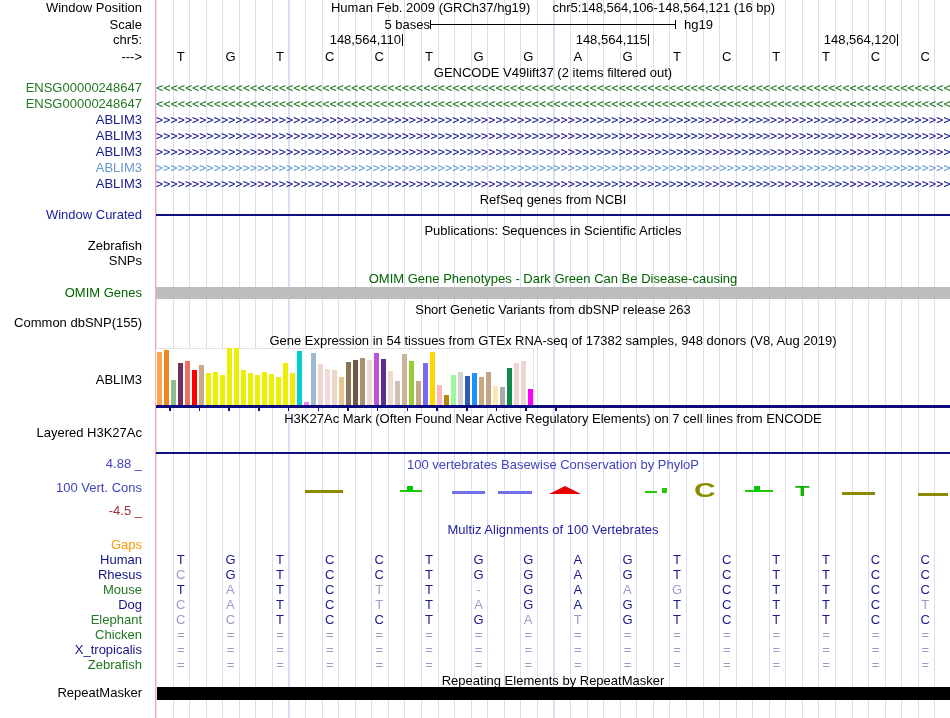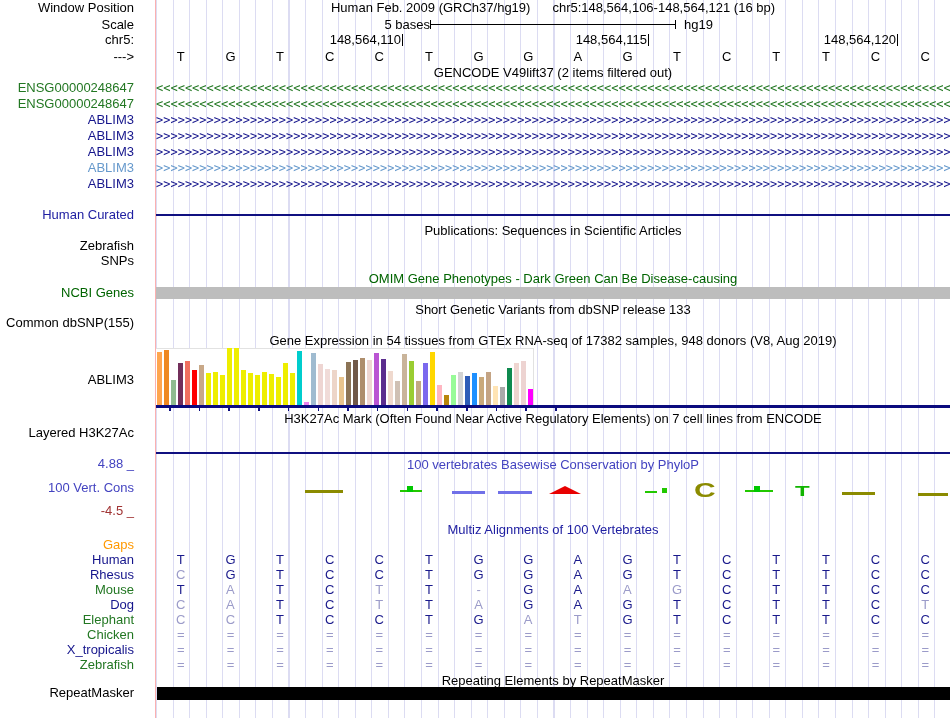--- a/index.html
+++ b/index.html
@@ -1,19 +1,19 @@
 <!DOCTYPE html>
 <html><head>
 <meta charset="utf-8">
 <style>
   html,body{margin:0;padding:0;background:#fff;width:950px;height:718px;overflow:hidden;
     font-family:"Liberation Sans","DejaVu Sans",sans-serif;font-size:13px;color:#000;}
   #page{position:relative;width:950px;height:718px;background:#fff;}
   #labels{position:absolute;left:0;top:0;width:154px;height:718px;z-index:3;}
-  .lbl{position:absolute;right:20px;height:14px;line-height:14px;white-space:nowrap;text-align:left;}
+  .lbl{position:absolute;right:12px;height:14px;line-height:14px;white-space:nowrap;text-align:left;}
   #sep{position:absolute;left:155px;top:0;width:1px;height:718px;background:#FBB0B0;z-index:2;}
   #tracks{position:absolute;left:156px;top:0;width:874px;height:718px;z-index:1;
     background:repeating-linear-gradient(to right, #DCDCF2 0 1px, transparent 1px 16.5625px);}
   .ctitle{position:absolute;left:0;width:794px;height:14px;line-height:14px;text-align:center;white-space:nowrap;}
   .abs{position:absolute;}
   .coordnum{position:absolute;width:110px;text-align:right;height:13px;line-height:13px;}
   .tick{position:absolute;background:#000;}
   #gtexbox{position:absolute;left:0;top:348px;width:378px;height:57px;background:#fff;
     border-top:1px solid #E2E2E2;border-right:1px solid #E2E2E2;box-sizing:border-box;}
   .navyline{position:absolute;left:0;width:794px;background:#0B0B7E;}
@@ -22,24 +22,24 @@
 </head>
 <body>
 
 <div id="page">
 
   <div id="labels">
     <div class="lbl" style="top:1px">Window Position</div>
     <div class="lbl" style="top:18px">Scale</div>
     <div class="lbl" style="top:33px">chr5:</div>
     <div class="lbl" style="top:50px">---&gt;</div>
-    <div class="lbl" style="top:208px;color:#2020A2">Human Curated</div>
+    <div class="lbl" style="top:208px;color:#2020A2">Window Curated</div>
     <div class="lbl" style="top:239px">Zebrafish</div>
     <div class="lbl" style="top:254px">SNPs</div>
-    <div class="lbl" style="top:286px;color:#006400">NCBI Genes</div>
+    <div class="lbl" style="top:286px;color:#006400">OMIM Genes</div>
     <div class="lbl" style="top:316px">Common dbSNP(155)</div>
     <div class="lbl" style="top:373px">ABLIM3</div>
     <div class="lbl" style="top:426px">Layered H3K27Ac</div>
     <div class="lbl" style="top:457px;color:#4343C0">4.88 _</div>
     <div class="lbl" style="top:481px;color:#4343C0">100 Vert. Cons</div>
     <div class="lbl" style="top:504px;color:#A03333">-4.5 _</div>
     <div class="lbl" style="top:686px">RepeatMasker</div>
   <div class="lbl" style="top: 81px; color: rgb(34, 119, 34);">ENSG00000248647</div>
       <div class="lbl" style="top: 97px; color: rgb(34, 119, 34);">ENSG00000248647</div>
       <div class="lbl" style="top: 113px; color: rgb(21, 21, 140);">ABLIM3</div>
@@ -95,23 +95,24 @@
         <div style="position: absolute; left: 471.438px; top: 50px; transform: translateX(-50%); height: 14px; line-height: 14px;">G</div>
         <div style="position: absolute; left: 521.062px; top: 50px; transform: translateX(-50%); height: 14px; line-height: 14px;">T</div>
         <div style="position: absolute; left: 570.688px; top: 50px; transform: translateX(-50%); height: 14px; line-height: 14px;">C</div>
         <div style="position: absolute; left: 620.312px; top: 50px; transform: translateX(-50%); height: 14px; line-height: 14px;">T</div>
         <div style="position: absolute; left: 669.938px; top: 50px; transform: translateX(-50%); height: 14px; line-height: 14px;">T</div>
         <div style="position: absolute; left: 719.562px; top: 50px; transform: translateX(-50%); height: 14px; line-height: 14px;">C</div>
         <div style="position: absolute; left: 769.188px; top: 50px; transform: translateX(-50%); height: 14px; line-height: 14px;">C</div>
       </div>
 
     <div class="ctitle" style="top:66px">GENCODE V49lift37 (2 items filtered out)</div>
+    <div class="ctitle" style="top:193px">RefSeq genes from NCBI</div>
     <div class="ctitle" style="top:272px;color:#006400">OMIM Gene Phenotypes - Dark Green Can Be Disease-causing</div>
     <div class="ctitle" style="top:224px">Publications: Sequences in Scientific Articles</div>
-    <div class="ctitle" style="top:303px">Short Genetic Variants from dbSNP release 133</div>
+    <div class="ctitle" style="top:303px">Short Genetic Variants from dbSNP release 263</div>
     <div class="ctitle" style="top:334px">Gene Expression in 54 tissues from GTEx RNA-seq of 17382 samples, 948 donors (V8, Aug 2019)</div>
     <div class="ctitle" style="top:412px">H3K27Ac Mark (Often Found Near Active Regulatory Elements) on 7 cell lines from ENCODE</div>
     <div class="ctitle" style="top:458px;color:#4343C0">100 vertebrates Basewise Conservation by PhyloP</div>
     <div class="ctitle" style="top:523px;color:#2020A2">Multiz Alignments of 100 Vertebrates</div>
     <div class="ctitle" style="top:674px">Repeating Elements by RepeatMasker</div>
 
     <div id="generows">
         <div style="position: absolute; left: 0px; top: 82px; width: 794px; height: 13px; line-height: 13px; overflow: hidden; white-space: nowrap; font-family: &quot;DejaVu Sans Mono&quot;, monospace; font-size: 12px; color: rgb(34, 119, 34);">&lt;&lt;&lt;&lt;&lt;&lt;&lt;&lt;&lt;&lt;&lt;&lt;&lt;&lt;&lt;&lt;&lt;&lt;&lt;&lt;&lt;&lt;&lt;&lt;&lt;&lt;&lt;&lt;&lt;&lt;&lt;&lt;&lt;&lt;&lt;&lt;&lt;&lt;&lt;&lt;&lt;&lt;&lt;&lt;&lt;&lt;&lt;&lt;&lt;&lt;&lt;&lt;&lt;&lt;&lt;&lt;&lt;&lt;&lt;&lt;&lt;&lt;&lt;&lt;&lt;&lt;&lt;&lt;&lt;&lt;&lt;&lt;&lt;&lt;&lt;&lt;&lt;&lt;&lt;&lt;&lt;&lt;&lt;&lt;&lt;&lt;&lt;&lt;&lt;&lt;&lt;&lt;&lt;&lt;&lt;&lt;&lt;&lt;&lt;&lt;&lt;&lt;&lt;&lt;&lt;&lt;&lt;&lt;&lt;&lt;</div>
         <div style="position: absolute; left: 0px; top: 98px; width: 794px; height: 13px; line-height: 13px; overflow: hidden; white-space: nowrap; font-family: &quot;DejaVu Sans Mono&quot;, monospace; font-size: 12px; color: rgb(34, 119, 34);">&lt;&lt;&lt;&lt;&lt;&lt;&lt;&lt;&lt;&lt;&lt;&lt;&lt;&lt;&lt;&lt;&lt;&lt;&lt;&lt;&lt;&lt;&lt;&lt;&lt;&lt;&lt;&lt;&lt;&lt;&lt;&lt;&lt;&lt;&lt;&lt;&lt;&lt;&lt;&lt;&lt;&lt;&lt;&lt;&lt;&lt;&lt;&lt;&lt;&lt;&lt;&lt;&lt;&lt;&lt;&lt;&lt;&lt;&lt;&lt;&lt;&lt;&lt;&lt;&lt;&lt;&lt;&lt;&lt;&lt;&lt;&lt;&lt;&lt;&lt;&lt;&lt;&lt;&lt;&lt;&lt;&lt;&lt;&lt;&lt;&lt;&lt;&lt;&lt;&lt;&lt;&lt;&lt;&lt;&lt;&lt;&lt;&lt;&lt;&lt;&lt;&lt;&lt;&lt;&lt;&lt;&lt;&lt;&lt;&lt;</div>
         <div style="position: absolute; left: 0px; top: 114px; width: 794px; height: 13px; line-height: 13px; overflow: hidden; white-space: nowrap; font-family: &quot;DejaVu Sans Mono&quot;, monospace; font-size: 12px; color: rgb(21, 21, 140);">&gt;&gt;&gt;&gt;&gt;&gt;&gt;&gt;&gt;&gt;&gt;&gt;&gt;&gt;&gt;&gt;&gt;&gt;&gt;&gt;&gt;&gt;&gt;&gt;&gt;&gt;&gt;&gt;&gt;&gt;&gt;&gt;&gt;&gt;&gt;&gt;&gt;&gt;&gt;&gt;&gt;&gt;&gt;&gt;&gt;&gt;&gt;&gt;&gt;&gt;&gt;&gt;&gt;&gt;&gt;&gt;&gt;&gt;&gt;&gt;&gt;&gt;&gt;&gt;&gt;&gt;&gt;&gt;&gt;&gt;&gt;&gt;&gt;&gt;&gt;&gt;&gt;&gt;&gt;&gt;&gt;&gt;&gt;&gt;&gt;&gt;&gt;&gt;&gt;&gt;&gt;&gt;&gt;&gt;&gt;&gt;&gt;&gt;&gt;&gt;&gt;&gt;&gt;&gt;&gt;&gt;&gt;&gt;&gt;&gt;</div>

